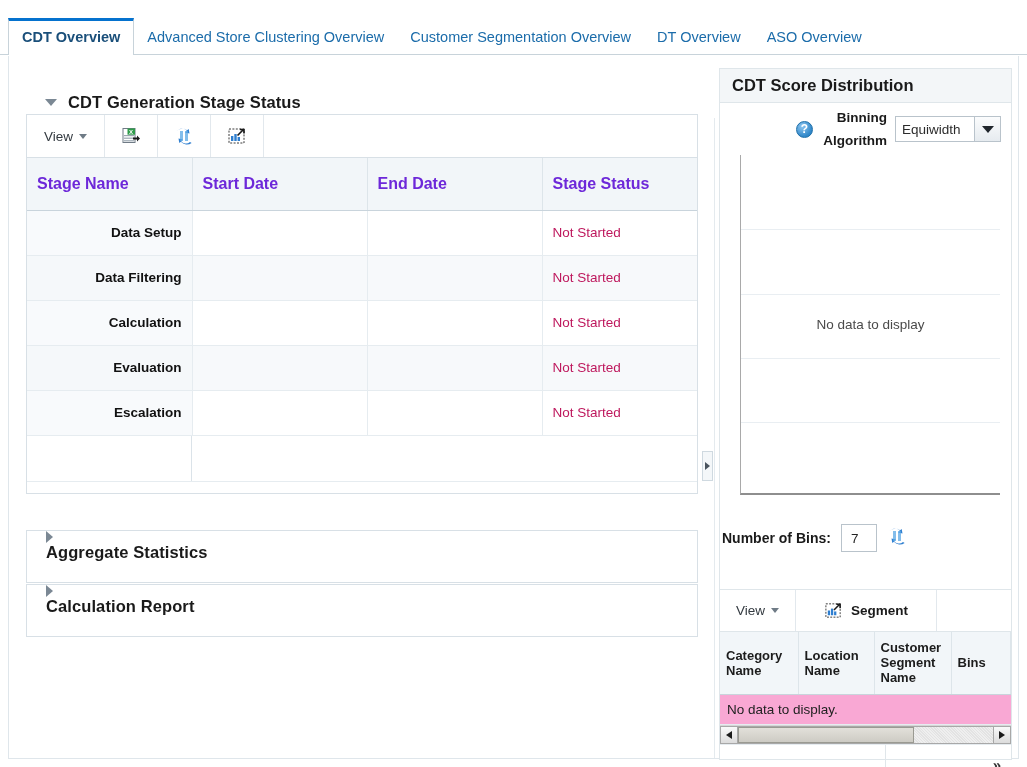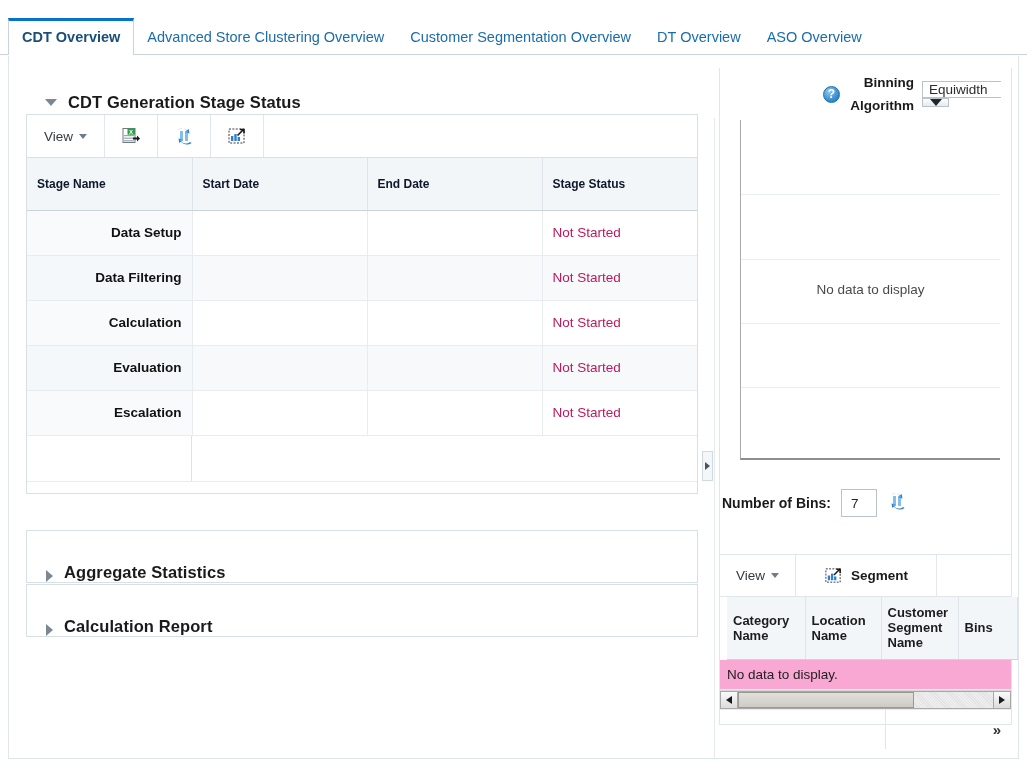--- a/index.html
+++ b/index.html
@@ -116,21 +116,21 @@
     border-right: 1px solid #e2e8ed; cursor: pointer;
   }
   .tb-rest { flex: 1; }
 
   
   table.grid { width: 100%; border-collapse: collapse; table-layout: fixed; }
   table.grid th {
     background: #f2f6f9;
     border-right: 1px solid #dde5ea;
     border-bottom: 1px solid #c9d4dc;
-    font-size: 12px; font-weight: bold; color: #0f172a;
+    font-size: 16px; font-weight: bold; color: #6d28d9;
     text-align: left; padding: 8px 10px; height: 52px;
     vertical-align: middle;
   }
   table.grid td {
     border-right: 1px solid #e6ecf0;
     border-bottom: 1px solid #e6ecf0;
     font-size: 13.5px; color: #be185d;
     padding: 11px 10px; height: 45px;
   }
   table.grid td.stage {
@@ -163,22 +163,23 @@
   }
   .split-line {
     position: absolute; left: 705px; top: 62px; width: 1px; height: 640px;
     background: #e4eaee;
   }
 
   
   .collapsed-sec {
     position: absolute; left: 0; width: 672px; height: 53px;
     border: 1px solid #d8e0e6; background: #ffffff;
-    display: flex; align-items: flex-end; padding-left: 19px;
+    display: flex; align-items: flex-start; padding-left: 19px;
     cursor: pointer;
+    flex-direction: column;
   }
 
   
   .right-panel {
     position: absolute; left: 710px; top: 12px;
     width: 293px; height: 680px;
   }
   .rp-header {
     height: 35px; background: #f3f6f8; border: 1px solid #dfe6ea;
     display: flex; align-items: center; padding-left: 12px;
@@ -199,21 +200,21 @@
     background: radial-gradient(circle at 35% 30%, #8ec6f0, #2f87c9 70%);
     border: 1px solid #1d6ea8;
     color: #ffffff; font-size: 12px; font-weight: bold;
     display: flex; align-items: center; justify-content: center;
     line-height: 1; flex: none; cursor: pointer;
   }
   .bin-label {
     font-size: 13.5px; font-weight: bold; color: #1a1a1a;
     text-align: right; line-height: 23px; width: 66px;
   }
-  .sel-wrap { display: flex; height: 26px; flex-direction: column; }
+  .sel-wrap { display: flex; height: 26px; }
   .sel-val {
     width: 79px; border: 1px solid #b9c3cb; border-right: none;
     background: #ffffff; font-size: 13.5px; color: #2c2c2c;
     display: flex; align-items: center; padding-left: 6px;
   }
   .sel-arrow {
     width: 27px; border: 1px solid #b9c3cb;
     background: linear-gradient(#fbfcfd,#e6ebef);
     display: flex; align-items: center; justify-content: center;
     cursor: pointer;
@@ -264,21 +265,21 @@
     width: 76px; display: flex; align-items: center; justify-content: center; gap: 6px;
     font-size: 13.5px; color: #333a40; border-right: 1px solid #e2e8ed; cursor: pointer;
   }
   .rt-detach {
     width: 141px; display: flex; align-items: center; justify-content: center; gap: 8px;
     font-size: 13.5px; font-weight: bold; color: #1a1a1a;
     border-right: 1px solid #e2e8ed; cursor: pointer;
   }
   .rt-rest { flex: 1; }
 
-  table.grid2 { width: 100%; border-collapse: collapse; table-layout: fixed; margin-left: 7px; }
+  table.grid2 { width: 100%; border-collapse: collapse; table-layout: fixed; }
   table.grid2 th {
     background: #f2f6f9; border-right: 1px solid #dde5ea;
     border-bottom: 1px solid #c9d4dc;
     font-size: 13px; font-weight: bold; color: #1c1c1c;
     text-align: left; padding: 6px 6px; height: 62px; vertical-align: middle;
   }
   .nodata-row {
     height: 30px; display: flex; align-items: center; padding-left: 7px;
     font-size: 13.5px; color: #222; background: #f9a8d4;
     border-bottom: 1px solid #e6ecf0;
@@ -441,20 +442,23 @@
       <span class="sec-title">Calculation Report</span>
     </div>
   </div>
 
   <div class="splitter">
     <span class="tri"></span>
   </div>
 
   <div class="right-panel">
 
+    <div class="rp-header">
+      <span class="rp-title">CDT Score Distribution</span>
+    </div>
 
     <div class="rp-body">
 
       <div class="binrow">
         <span class="help-icon">?</span>
         <span class="bin-label">Binning Algorithm</span>
         <span class="sel-wrap">
           <span class="sel-val">Equiwidth</span>
           <span class="sel-arrow">
             <span class="caret-dn"></span>

